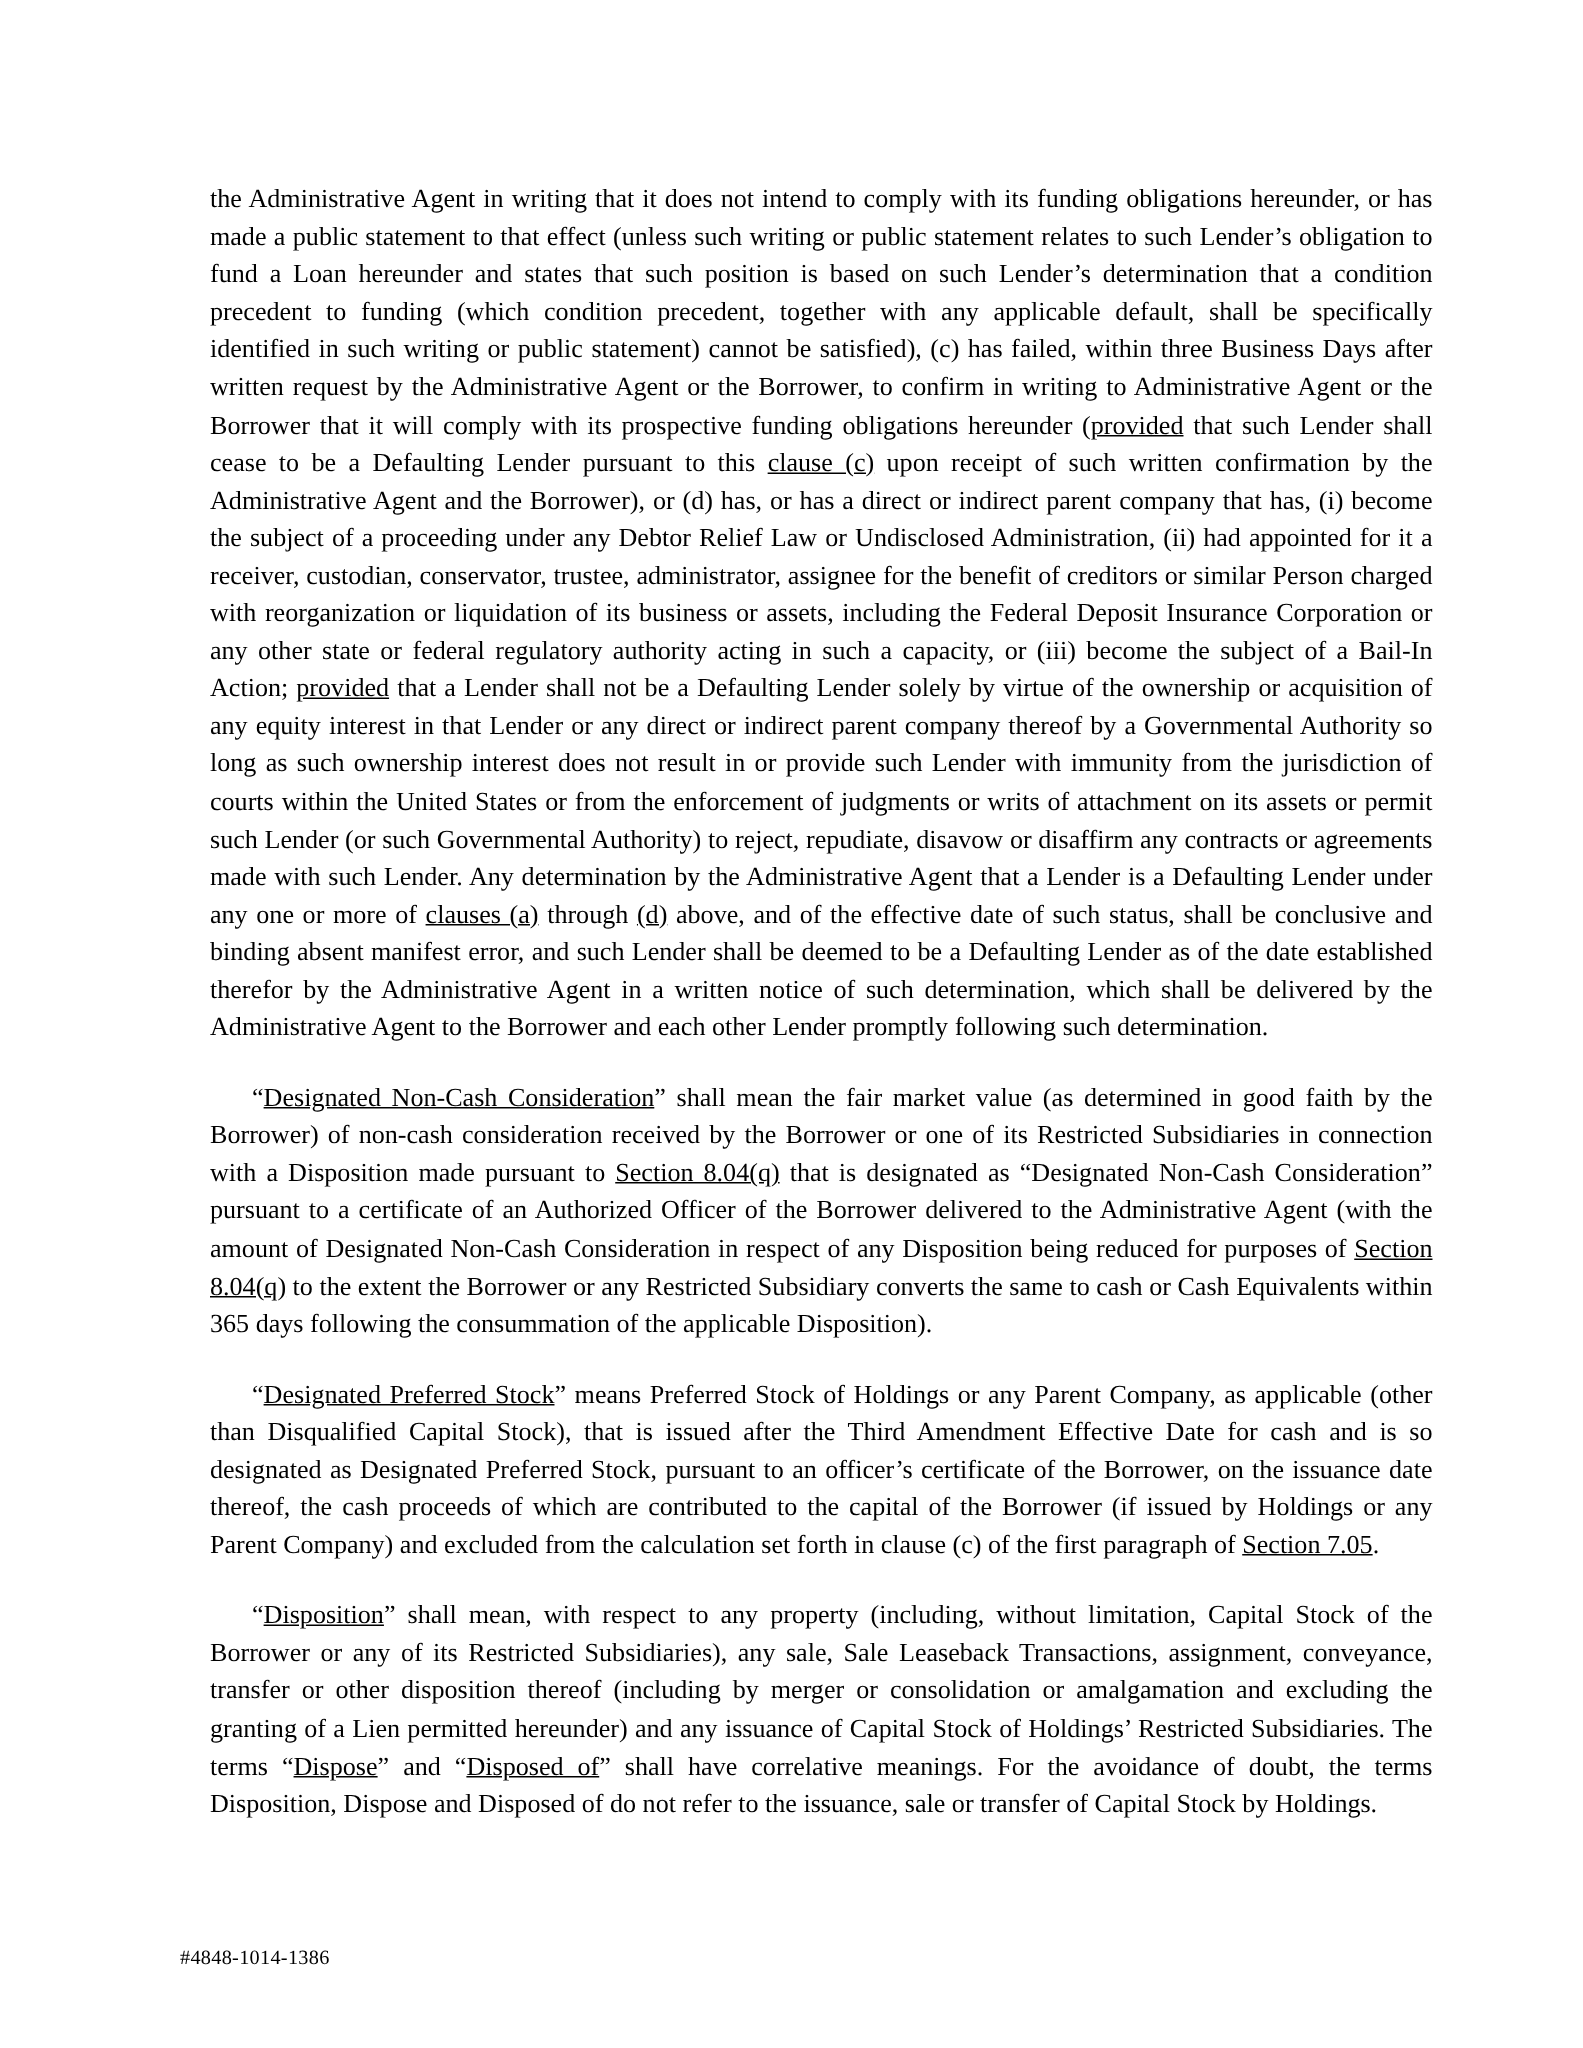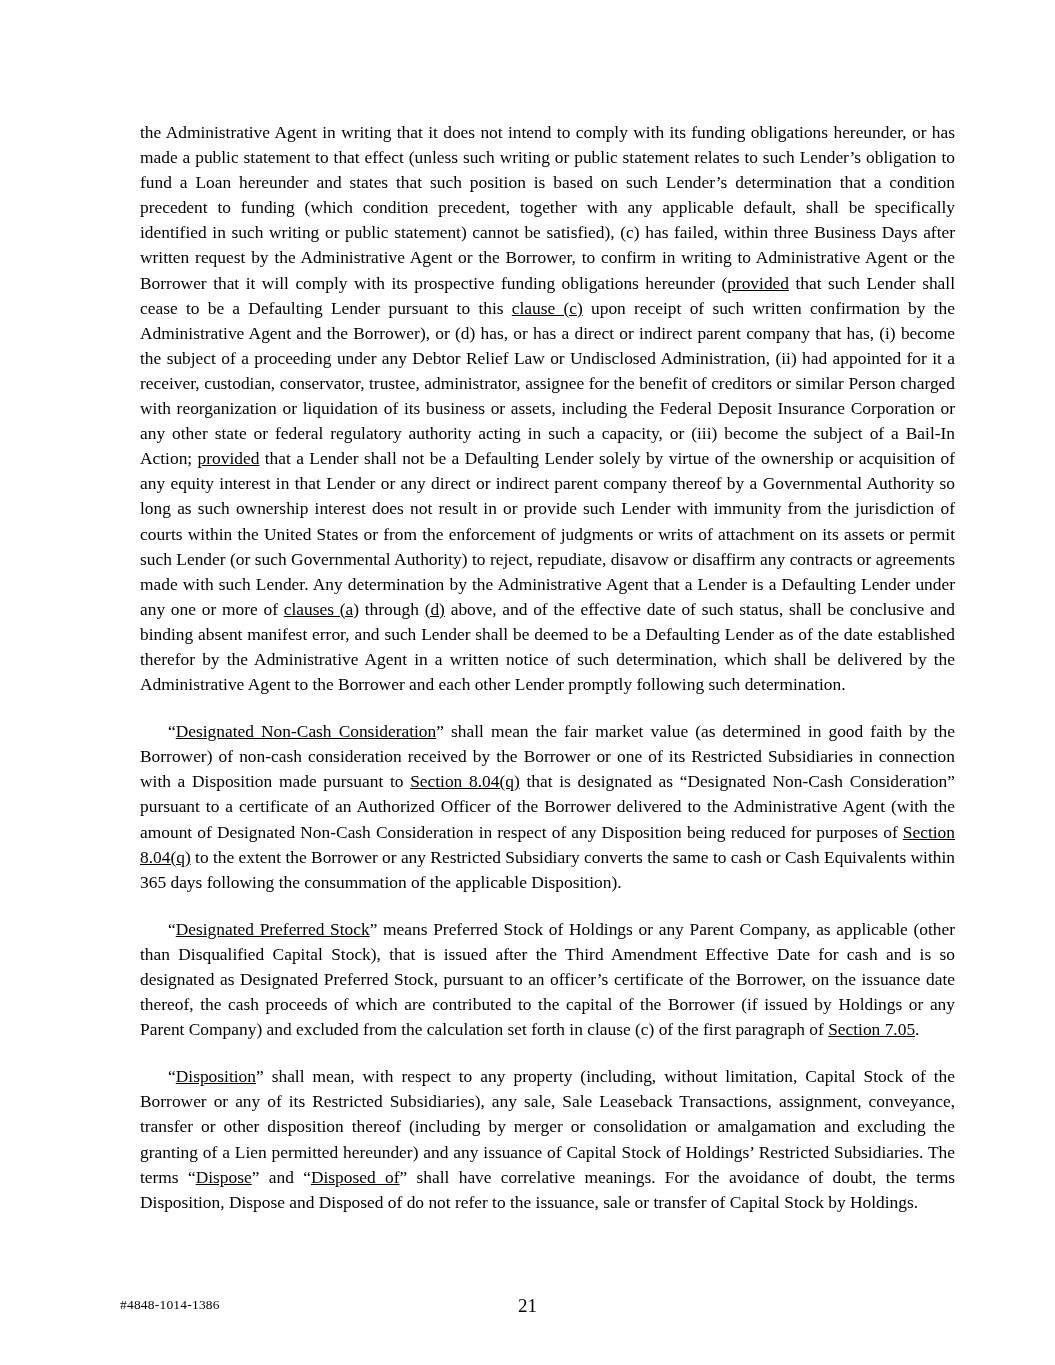--- a/index.html
+++ b/index.html
@@ -75,14 +75,13 @@
   <div class="body-text" id="paragraph-container">
       <p class="para"><span>the Administrative Agent in writing that it does not intend to comply with its funding obligations hereunder, or has made a public statement to that effect (unless such writing or public statement relates to such Lender’s obligation to fund a Loan hereunder and states that such position is based on such Lender’s determination that a condition precedent to funding (which condition precedent, together with any applicable default, shall be specifically identified in such writing or public statement) cannot be satisfied), (c) has failed, within three Business Days after written request by the Administrative Agent or the Borrower, to confirm in writing to Administrative Agent or the Borrower that it will comply with its prospective funding obligations hereunder (</span><span class="u">provided</span><span> that such Lender shall cease to be a Defaulting Lender pursuant to this </span><span class="u">clause (c)</span><span> upon receipt of such written confirmation by the Administrative Agent and the Borrower), or (d) has, or has a direct or indirect parent company that has, (i) become the subject of a proceeding under any Debtor Relief Law or Undisclosed Administration, (ii) had appointed for it a receiver, custodian, conservator, trustee, administrator, assignee for the benefit of creditors or similar Person charged with reorganization or liquidation of its business or assets, including the Federal Deposit Insurance Corporation or any other state or federal regulatory authority acting in such a capacity, or (iii) become the subject of a Bail-In Action; </span><span class="u">provided</span><span> that a Lender shall not be a Defaulting Lender solely by virtue of the ownership or acquisition of any equity interest in that Lender or any direct or indirect parent company thereof by a Governmental Authority so long as such ownership interest does not result in or provide such Lender with immunity from the jurisdiction of courts within the United States or from the enforcement of judgments or writs of attachment on its assets or permit such Lender (or such Governmental Authority) to reject, repudiate, disavow or disaffirm any contracts or agreements made with such Lender.  Any determination by the Administrative Agent that a Lender is a Defaulting Lender under any one or more of </span><span class="u">clauses (a)</span><span> through </span><span class="u">(d)</span><span> above, and of the effective date of such status, shall be conclusive and binding absent manifest error, and such Lender shall be deemed to be a Defaulting Lender as of the date established therefor by the Administrative Agent in a written notice of such determination, which shall be delivered by the Administrative Agent to the Borrower and each other Lender promptly following such determination.</span></p>
       <p class="para indent"><span>“</span><span class="u">Designated Non-Cash Consideration</span><span>” shall mean the fair market value (as determined in good faith by the Borrower) of non-cash consideration received by the Borrower or one of its Restricted Subsidiaries in connection with a Disposition made pursuant to </span><span class="u">Section 8.04(q)</span><span> that is designated as “Designated Non-Cash Consideration” pursuant to a certificate of an Authorized Officer of the Borrower delivered to the Administrative Agent (with the amount of Designated Non-Cash Consideration in respect of any Disposition being reduced for purposes of </span><span class="u">Section 8.04(q)</span><span> to the extent the Borrower or any Restricted Subsidiary converts the same to cash or Cash Equivalents within 365 days following the consummation of the applicable Disposition).</span></p>
       <p class="para indent"><span>“</span><span class="u">Designated Preferred Stock</span><span>” means Preferred Stock of Holdings or any Parent Company, as applicable (other than Disqualified Capital Stock), that is issued after the Third Amendment Effective Date for cash and is so designated as Designated Preferred Stock, pursuant to an officer’s certificate of the Borrower, on the issuance date thereof, the cash proceeds of which are contributed to the capital of the Borrower (if issued by Holdings or any Parent Company) and excluded from the calculation set forth in clause (c) of the first paragraph of </span><span class="u">Section 7.05</span><span>.</span></p>
       <p class="para indent"><span>“</span><span class="u">Disposition</span><span>” shall mean, with respect to any property (including, without limitation, Capital Stock of the Borrower or any of its Restricted Subsidiaries), any sale, Sale Leaseback Transactions, assignment, conveyance, transfer or other disposition thereof (including by merger or consolidation or amalgamation and excluding the granting of a Lien permitted hereunder) and any issuance of Capital Stock of Holdings’ Restricted Subsidiaries.  The terms “</span><span class="u">Dispose</span><span>” and “</span><span class="u">Disposed of</span><span>” shall have correlative meanings.  For the avoidance of doubt, the terms Disposition, Dispose and Disposed of do not refer to the issuance, sale or transfer of Capital Stock by Holdings.</span></p>
     </div>
 </div>
 
 <div class="footer">
   <div class="footer-left">#4848-1014-1386</div>
-  <div class="footer-center">21</div>
 </div>
 
 </body></html>

